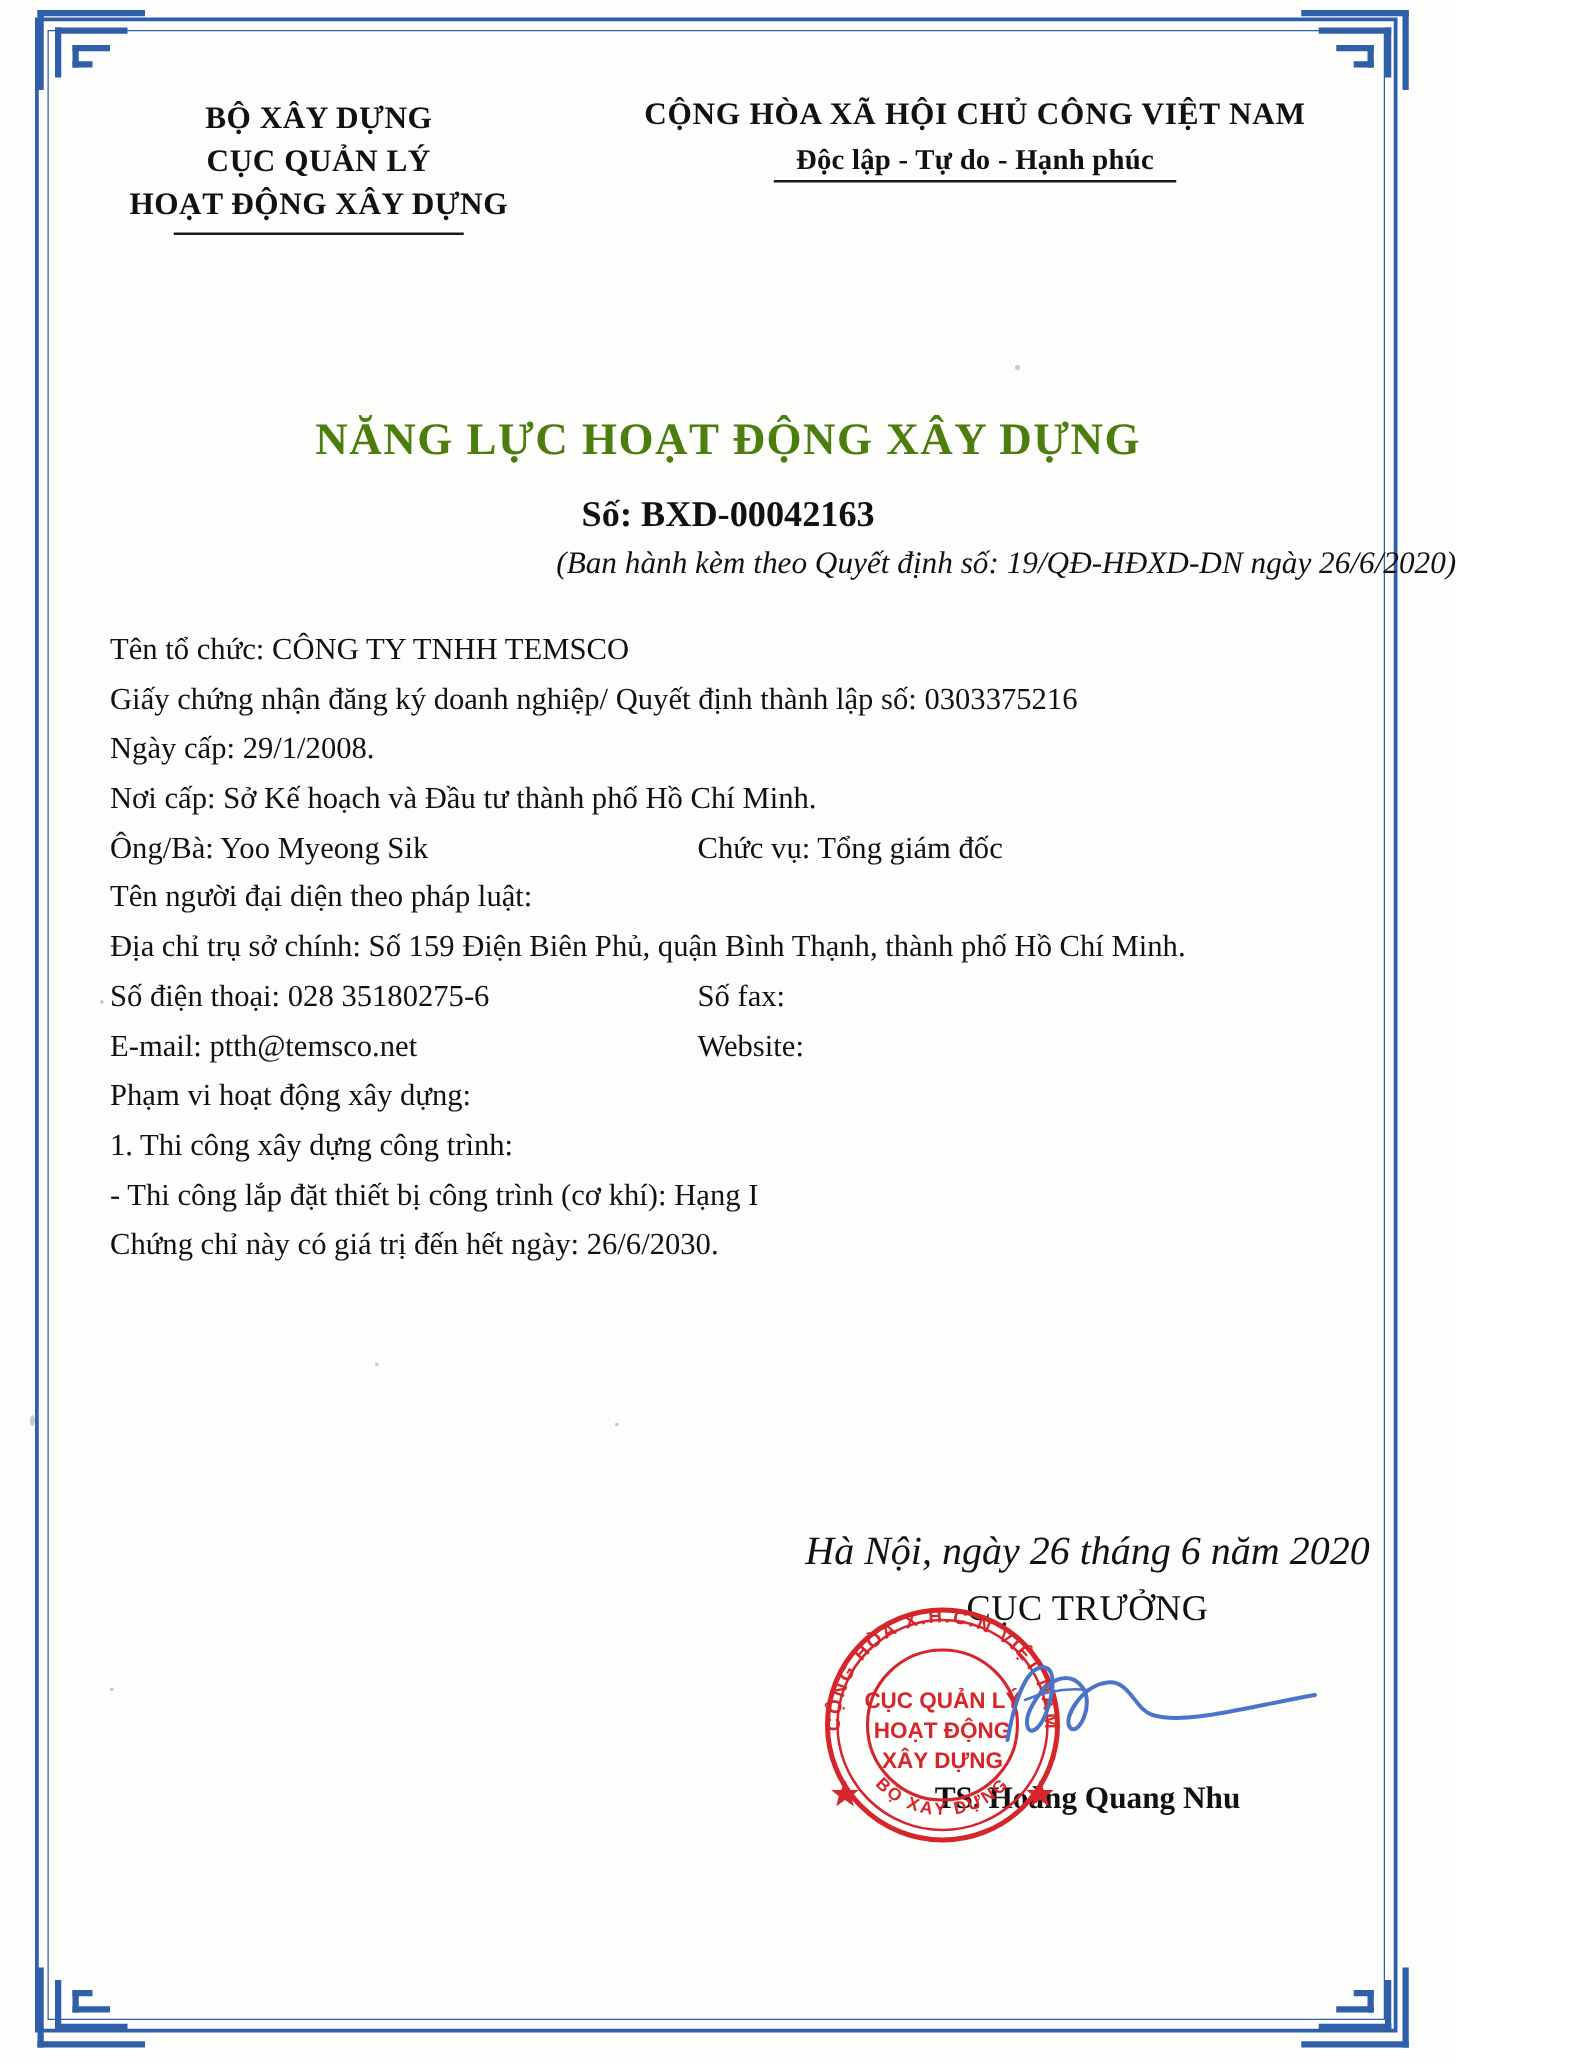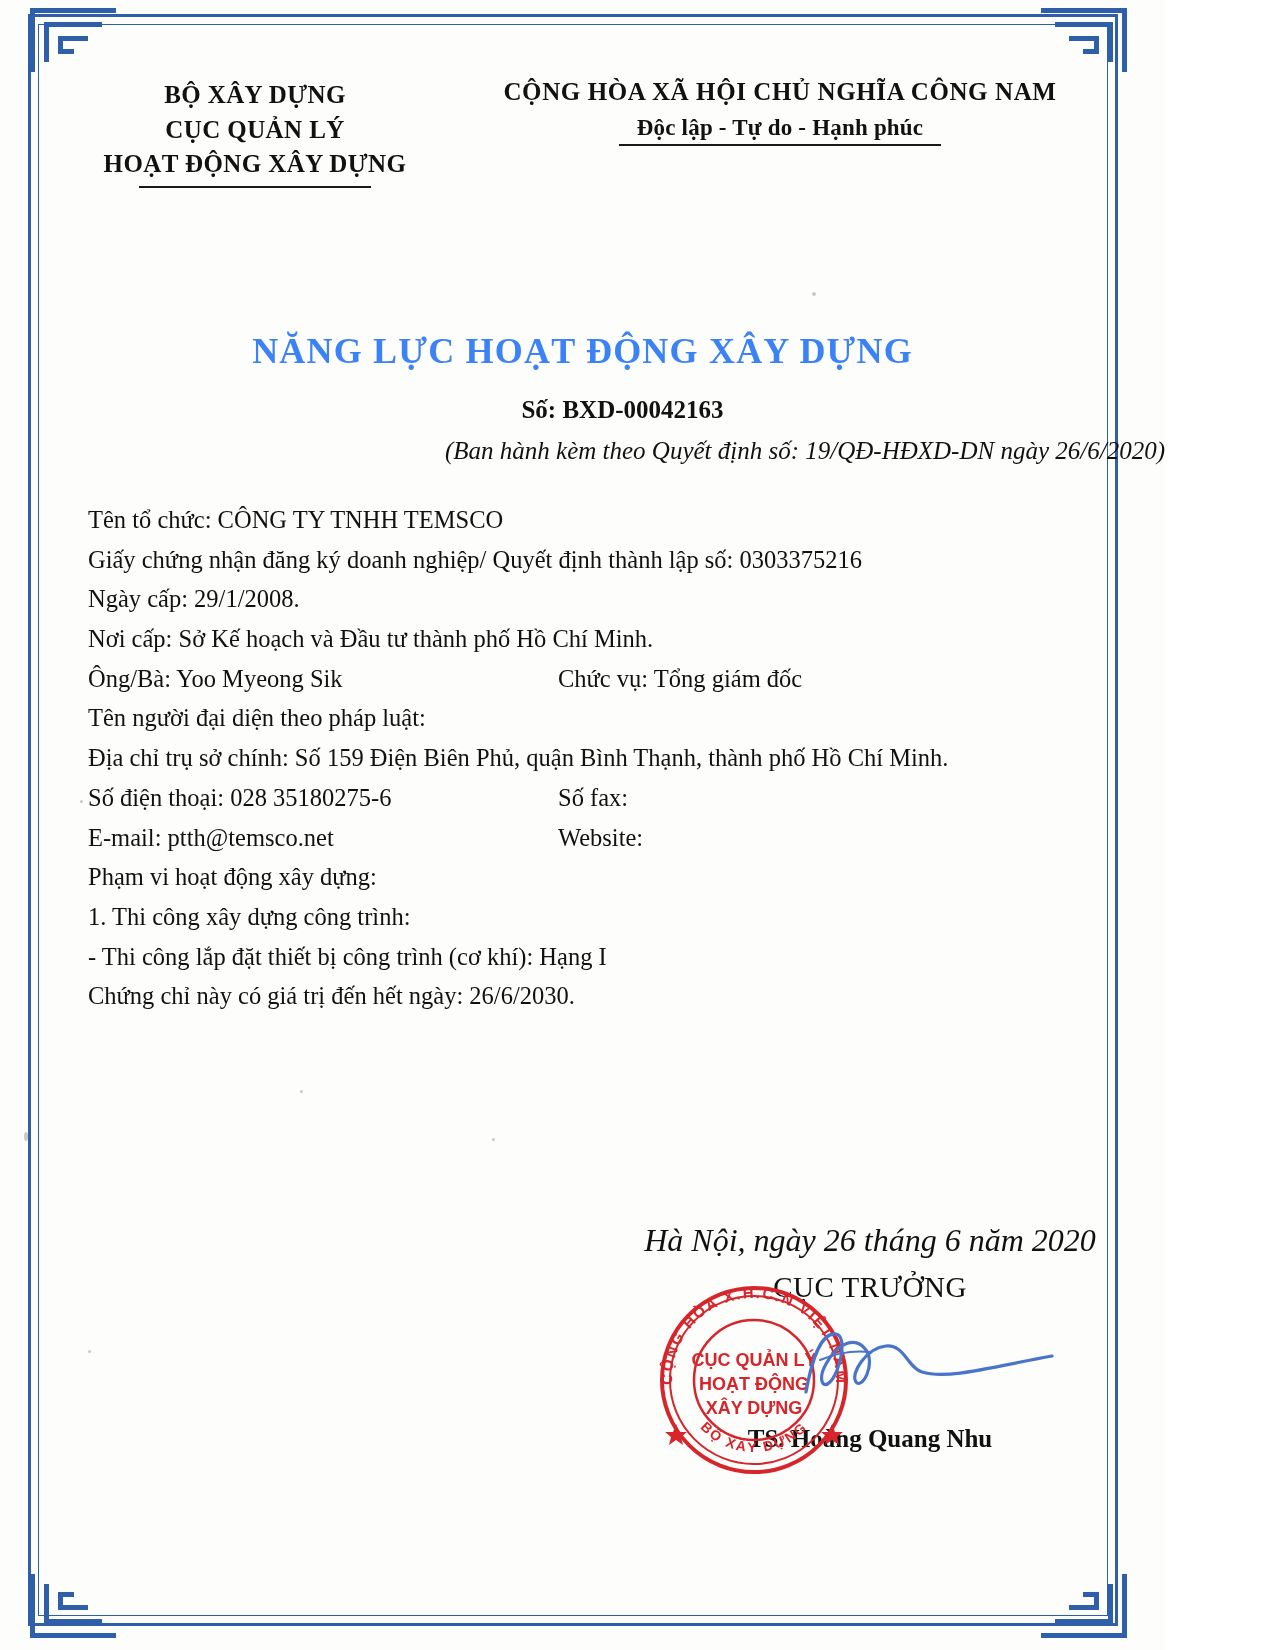--- a/index.html
+++ b/index.html
@@ -135,34 +135,33 @@
     font-weight: bold;
     font-size: 62px;
     letter-spacing: 2px;
   }
   .title-sub {
     position: absolute;
     top: 330px;
     left: 0;
     width: 1165px;
     text-align: center;
-    color: #3b82f6;
+    color: #4d7c0f;
     font-weight: bold;
     font-size: 36px;
     letter-spacing: 1.2px;
   }
   .cert-no {
     position: absolute;
     top: 396px;
     left: 0;
     width: 1165px;
     text-align: center;
     font-weight: bold;
-    font-size: 25px;
-    padding-left: 40px;
+    font-size: 29px;
   }
   .decision {
     position: absolute;
     top: 437px;
     left: 0;
     width: 1165px;
     text-align: right;
     font-style: italic;
     font-size: 25px;
   }
@@ -286,21 +285,21 @@
   </div>
 
   <div class="hdr">
     <div class="hdr-left">
       <div>BỘ XÂY DỰNG</div>
       <div>CỤC QUẢN LÝ</div>
       <div>HOẠT ĐỘNG XÂY DỰNG</div>
       <div class="rule"></div>
     </div>
     <div class="hdr-right">
-      <div class="l1">CỘNG HÒA XÃ HỘI CHỦ NGHĨA CÔNG NAM</div>
+      <div class="l1">CỘNG HÒA XÃ HỘI CHỦ CÔNG VIỆT NAM</div>
       <div class="l2">Độc lập - Tự do - Hạnh phúc</div>
       <div class="rule"></div>
     </div>
   </div>
 
   <div class="title-sub">NĂNG LỰC HOẠT ĐỘNG XÂY DỰNG</div>
   <div class="cert-no">Số: BXD-00042163</div>
   <div class="decision">(Ban hành kèm theo Quyết định số: 19/QĐ-HĐXD-DN ngày 26/6/2020)</div>
 
   <div class="body">

